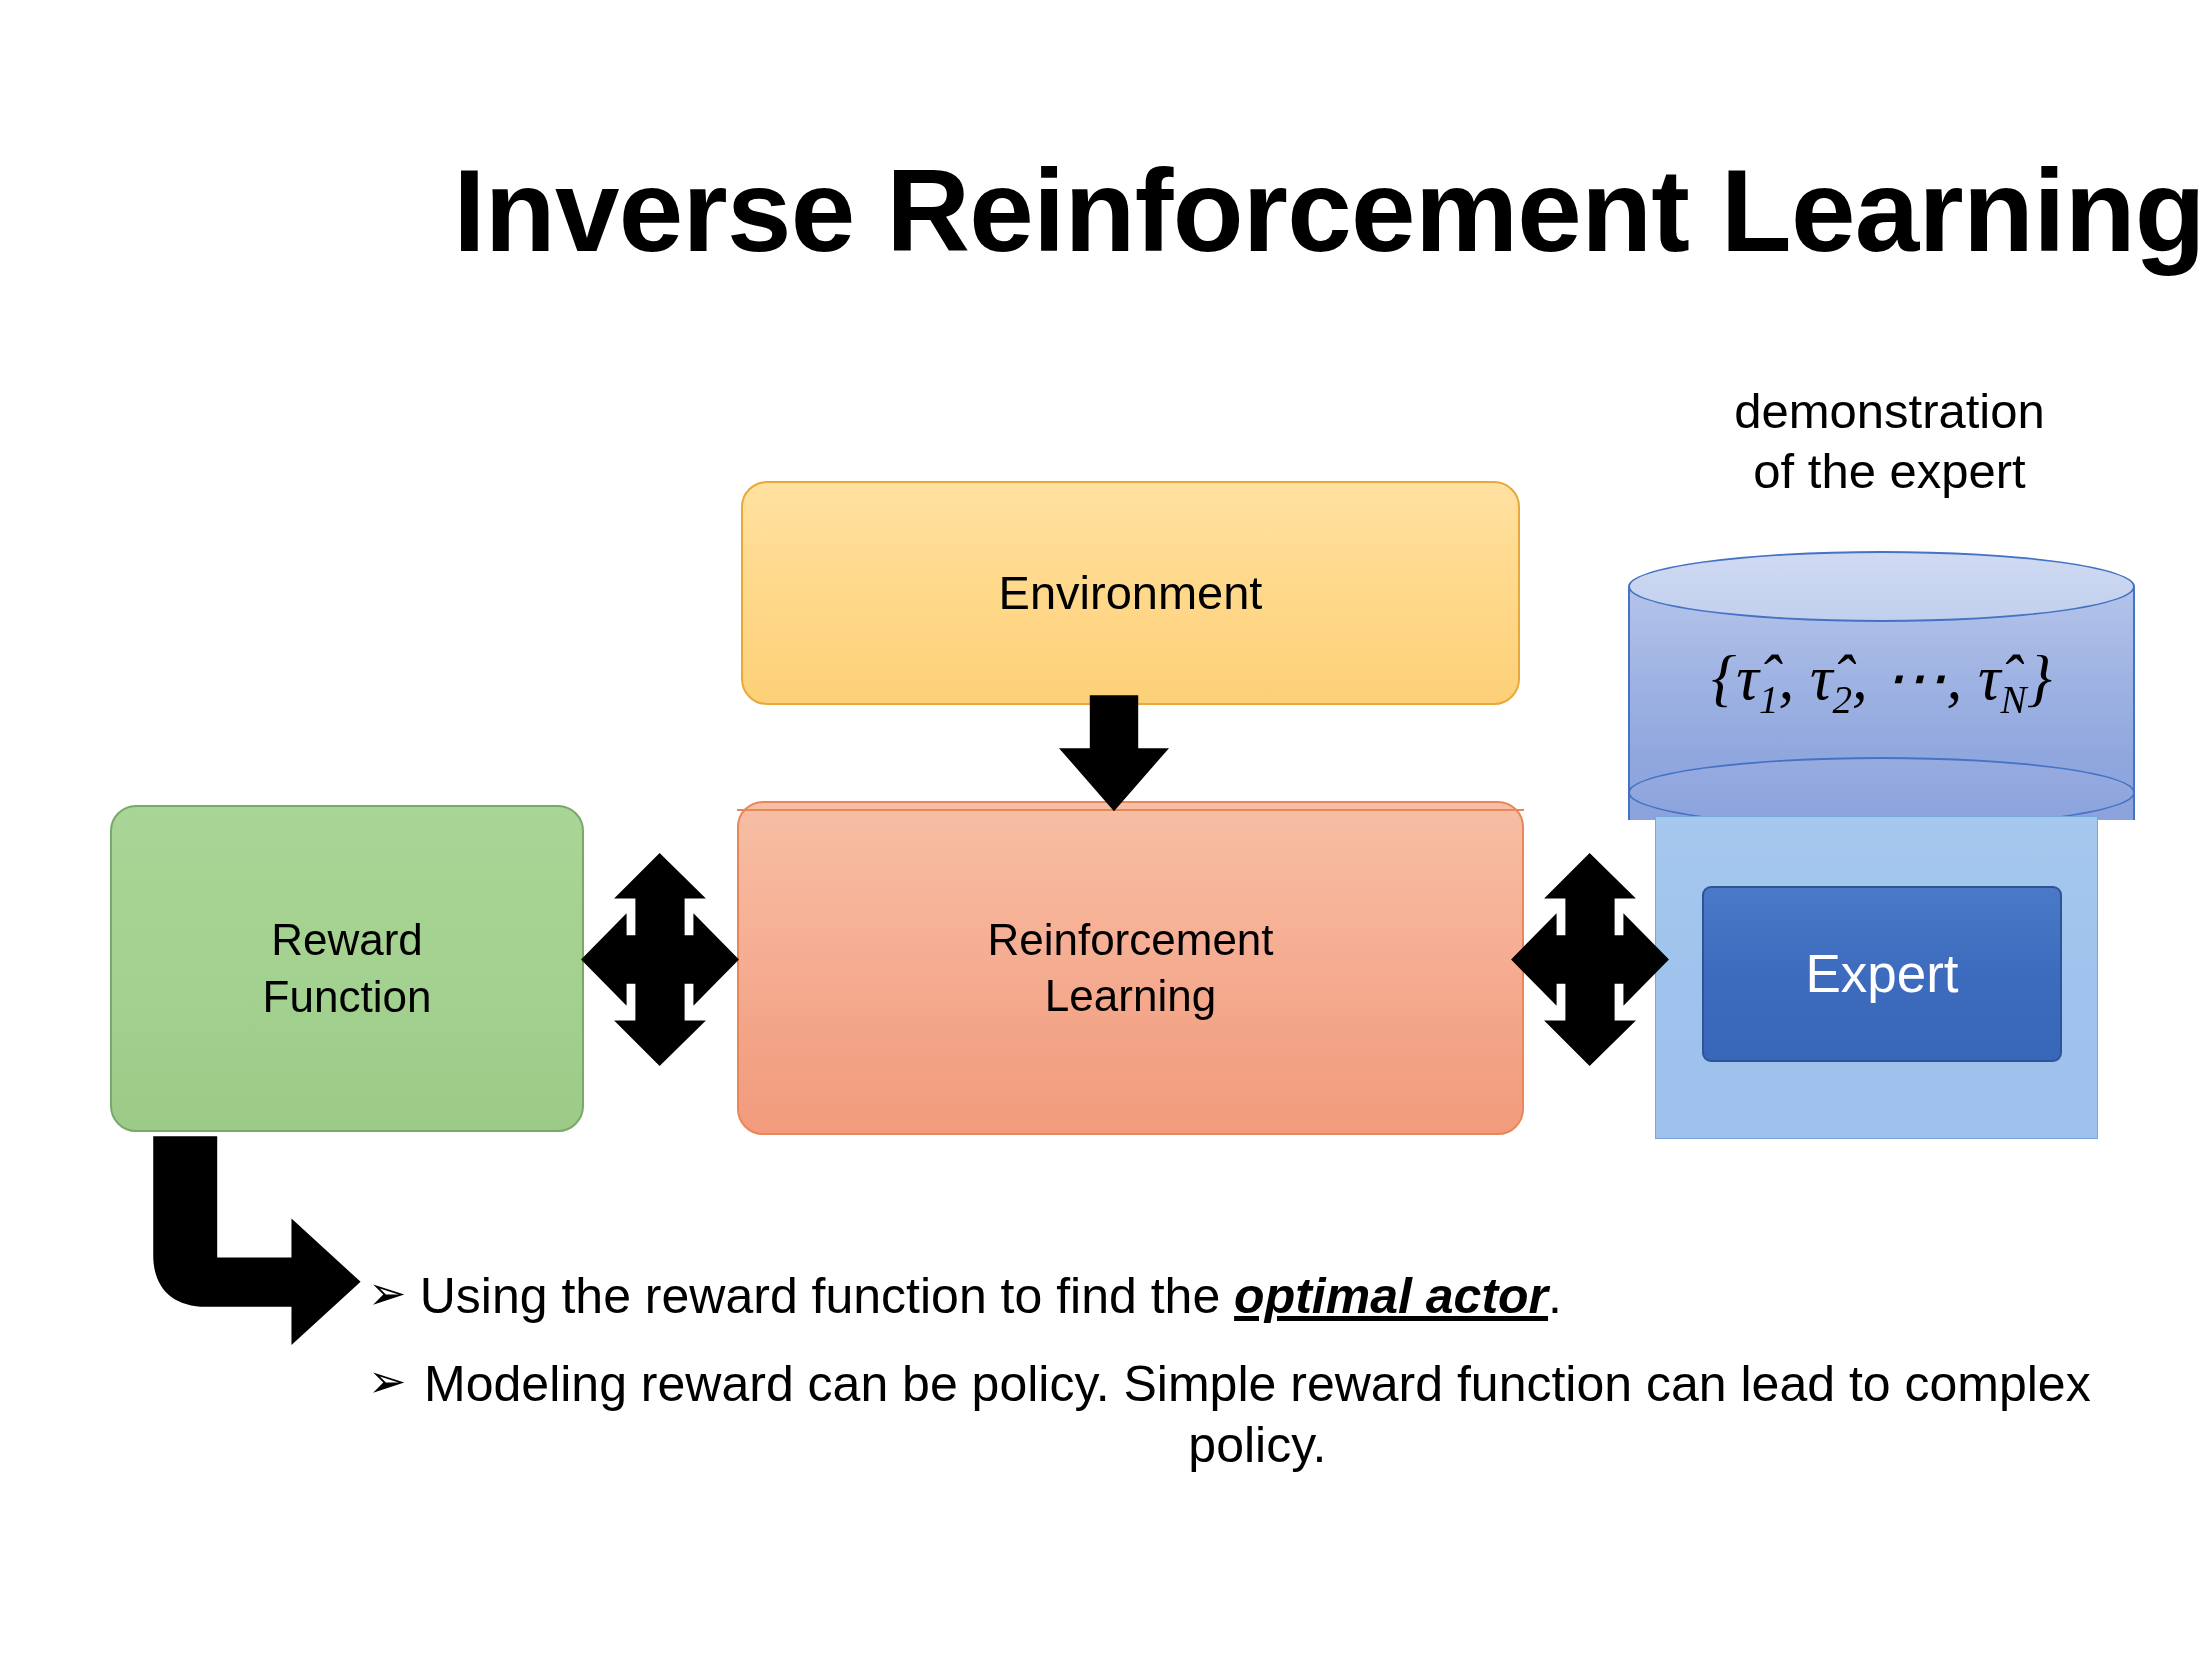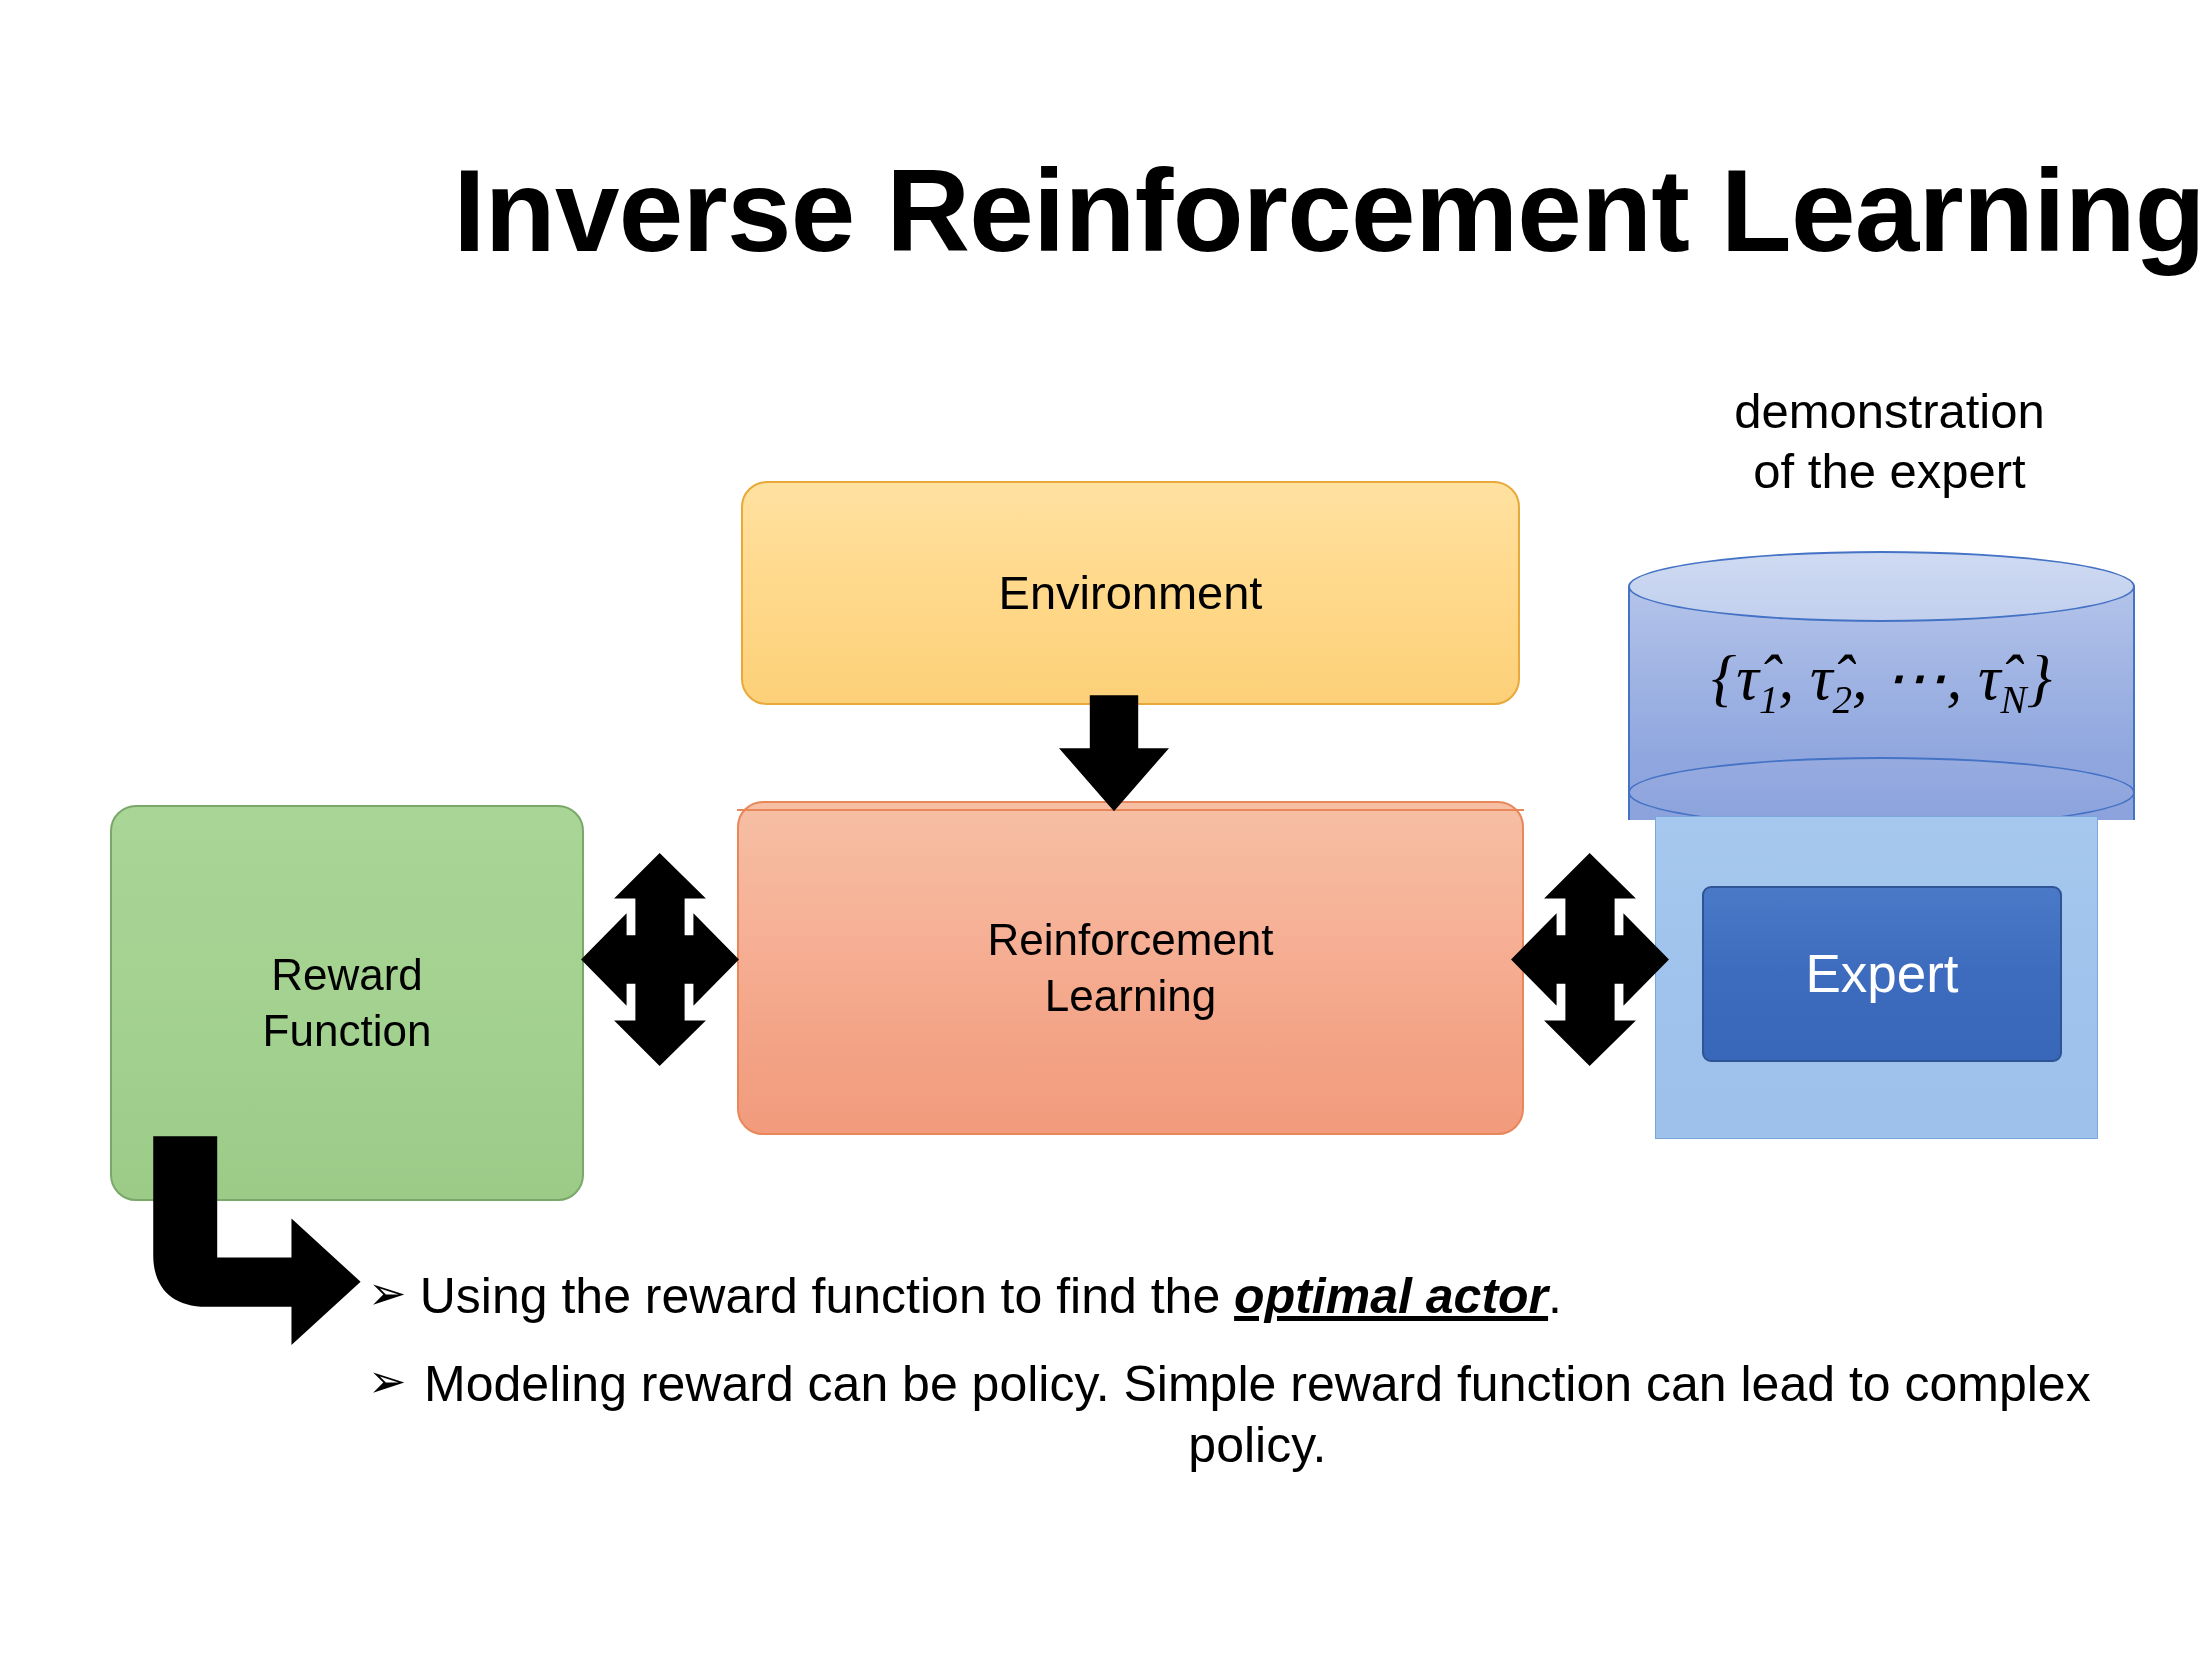--- a/index.html
+++ b/index.html
@@ -55,21 +55,21 @@
     border: 2.9px solid #e8a93a;
     background: linear-gradient(180deg, #ffe1a0 0%, #ffd98c 45%, #fcd078 100%);
   }
   #environment-box .node-label { font-size: 47px; }
 
   
   #reward-function-box {
     left: 110px;
     top: 805px;
     width: 474px;
-    height: 396px;
+    height: 327px;
     border: 2.2px solid #7aa86a;
     background: linear-gradient(180deg, #a9d596 0%, #a3d18f 55%, #9ccb88 100%);
   }
 
   
   #reinforcement-learning-box {
     left: 737px;
     top: 801px;
     width: 787px;
     height: 334px;

